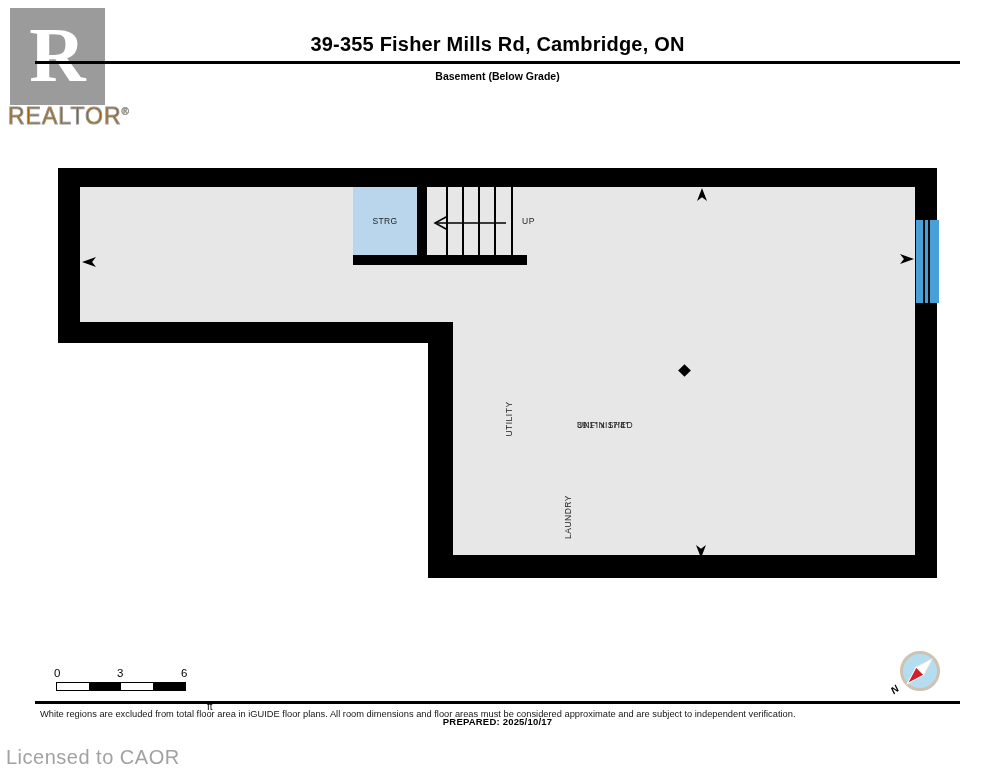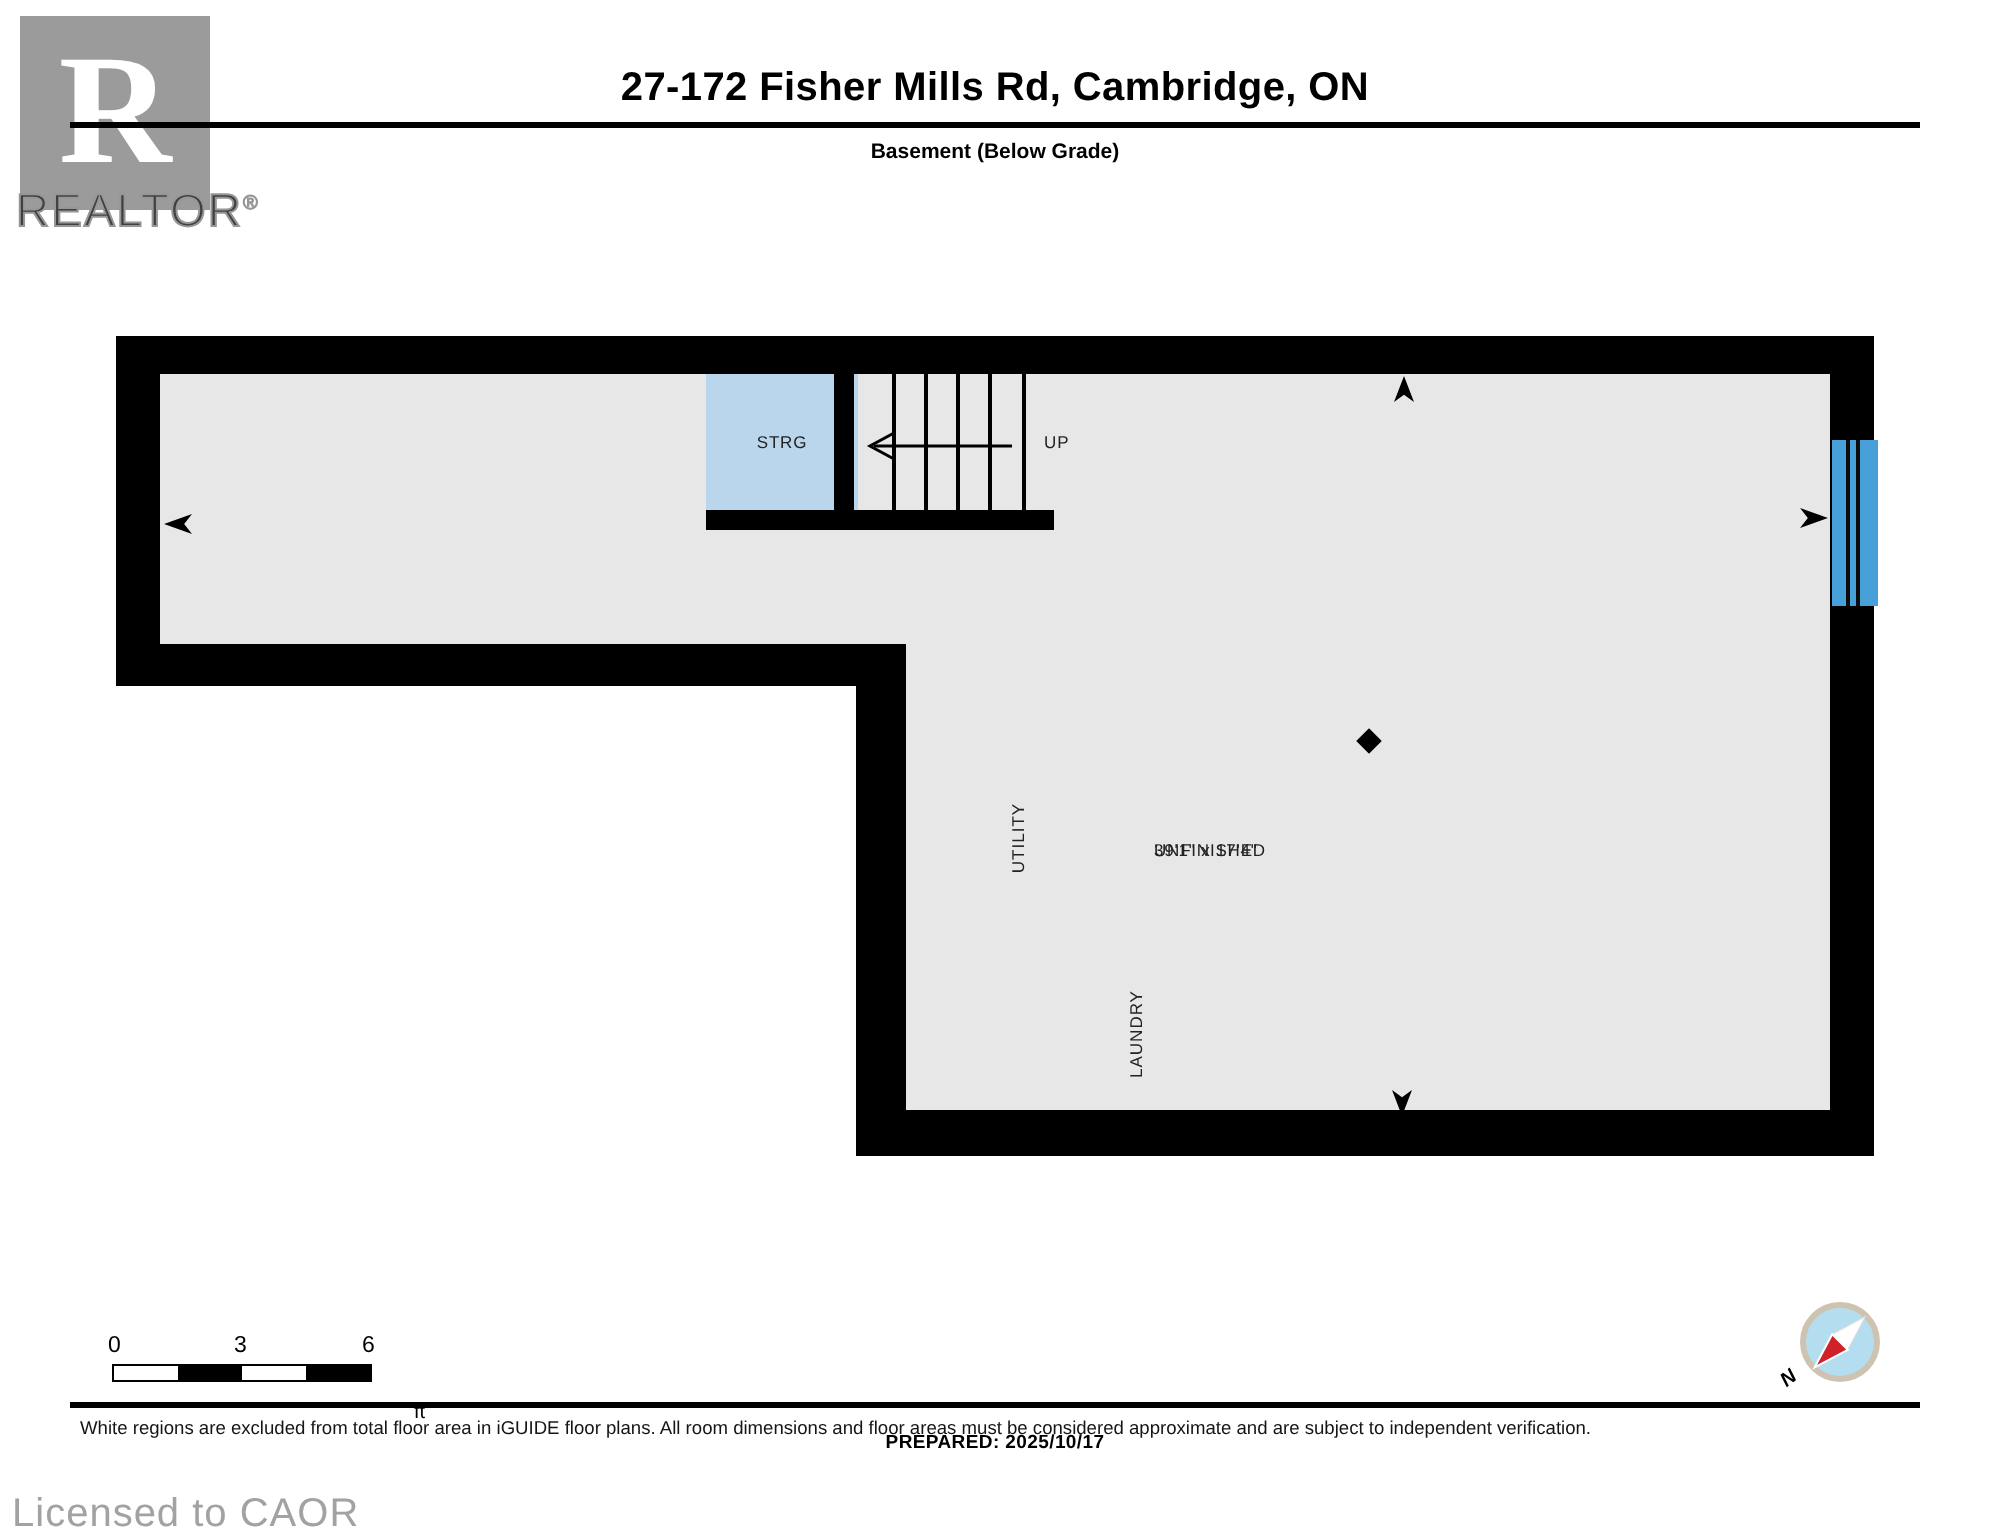--- a/index.html
+++ b/index.html
@@ -10,22 +10,22 @@
   
   .logo-box{
     position:absolute;left:10px;top:8px;width:95px;height:97px;
     background:#9b9b9b;display:flex;align-items:center;justify-content:center;
   }
   .logo-r{
     font-family:"Liberation Serif", serif;font-weight:bold;
     font-size:78px;color:#ffffff;line-height:1;margin-top:-4px;
   }
   .logo-word{
-    position:absolute;left:8px;top:92px;width:120px;
-    font-size:23px;letter-spacing:1px;color:#404040;
+    position:absolute;left:8px;top:103px;width:120px;
+    font-size:23px;letter-spacing:1px;color:#a16207;
     -webkit-text-stroke:1px #979797;font-weight:400;
   }
   .logo-word sup{font-size:10px;-webkit-text-stroke:0.6px #979797;}
   .header-center{position:absolute;left:35px;top:0;width:925px;text-align:center;}
   .page-title{
     position:absolute;left:0;right:0;top:33px;margin:0;
     font-size:20px;font-weight:bold;letter-spacing:0.2px;
   }
   .title-rule{position:absolute;left:35px;top:61px;width:925px;height:3px;background:#000;}
   .subheader{
@@ -41,21 +41,21 @@
   .floor-a{left:22px;top:19px;width:835px;height:135px;}
   .floor-b{left:395px;top:19px;width:462px;height:368px;}
   .wall{background:#000;}
   .wall-top{left:0;top:0;width:879px;height:19px;}
   .wall-left{left:0;top:0;width:22px;height:175px;}
   .wall-right{left:857px;top:0;width:22px;height:410px;}
   .wall-mid-h{left:0;top:154px;width:395px;height:21px;}
   .wall-mid-v{left:370px;top:154px;width:25px;height:256px;}
   .wall-bottom{left:370px;top:387px;width:509px;height:23px;}
   .room-strg{
-    left:295px;top:19px;width:76px;height:68px;background:#b9d6ec;
+    left:295px;top:19px;width:64px;height:68px;background:#b9d6ec;
     display:flex;align-items:center;justify-content:center;
   }
   .room-strg span{position:static;font-size:8.5px;letter-spacing:0.4px;color:#222;}
   .stair-divider{left:359px;top:19px;width:10px;height:68px;background:#000;}
   .stair-base{left:295px;top:87px;width:174px;height:10px;background:#000;}
   .tread{top:19px;width:1.5px;height:68px;background:#000;}
   .tread-1{left:388px;} .tread-2{left:404px;} .tread-3{left:420px;} .tread-4{left:436px;}
   .stair-edge{left:453px;top:19px;width:2px;height:68px;background:#000;}
   .stair-arrow{left:370px;top:46px;}
   .up-label{left:464px;top:48px;font-size:8.5px;letter-spacing:0.5px;color:#222;}
@@ -103,21 +103,21 @@
 </style>
 </head>
 <body>
 
 <div class="logo-box">
   <span class="logo-r">R</span>
 </div>
 <div class="logo-word"><span>REALTOR</span><sup>®</sup></div>
 
 <div class="header-center">
-  <h1 class="page-title">27-172 Fisher Mills Rd, Cambridge, ON</h1>
+  <h1 class="page-title">39-355 Fisher Mills Rd, Cambridge, ON</h1>
 </div>
 <div class="title-rule"></div>
 
 <div class="subheader">
   <span class="floor-label">Basement (Below Grade)</span>
 </div>
 
 <div class="plan">
   <div class="floor floor-a"></div>
   <div class="floor floor-b"></div>

